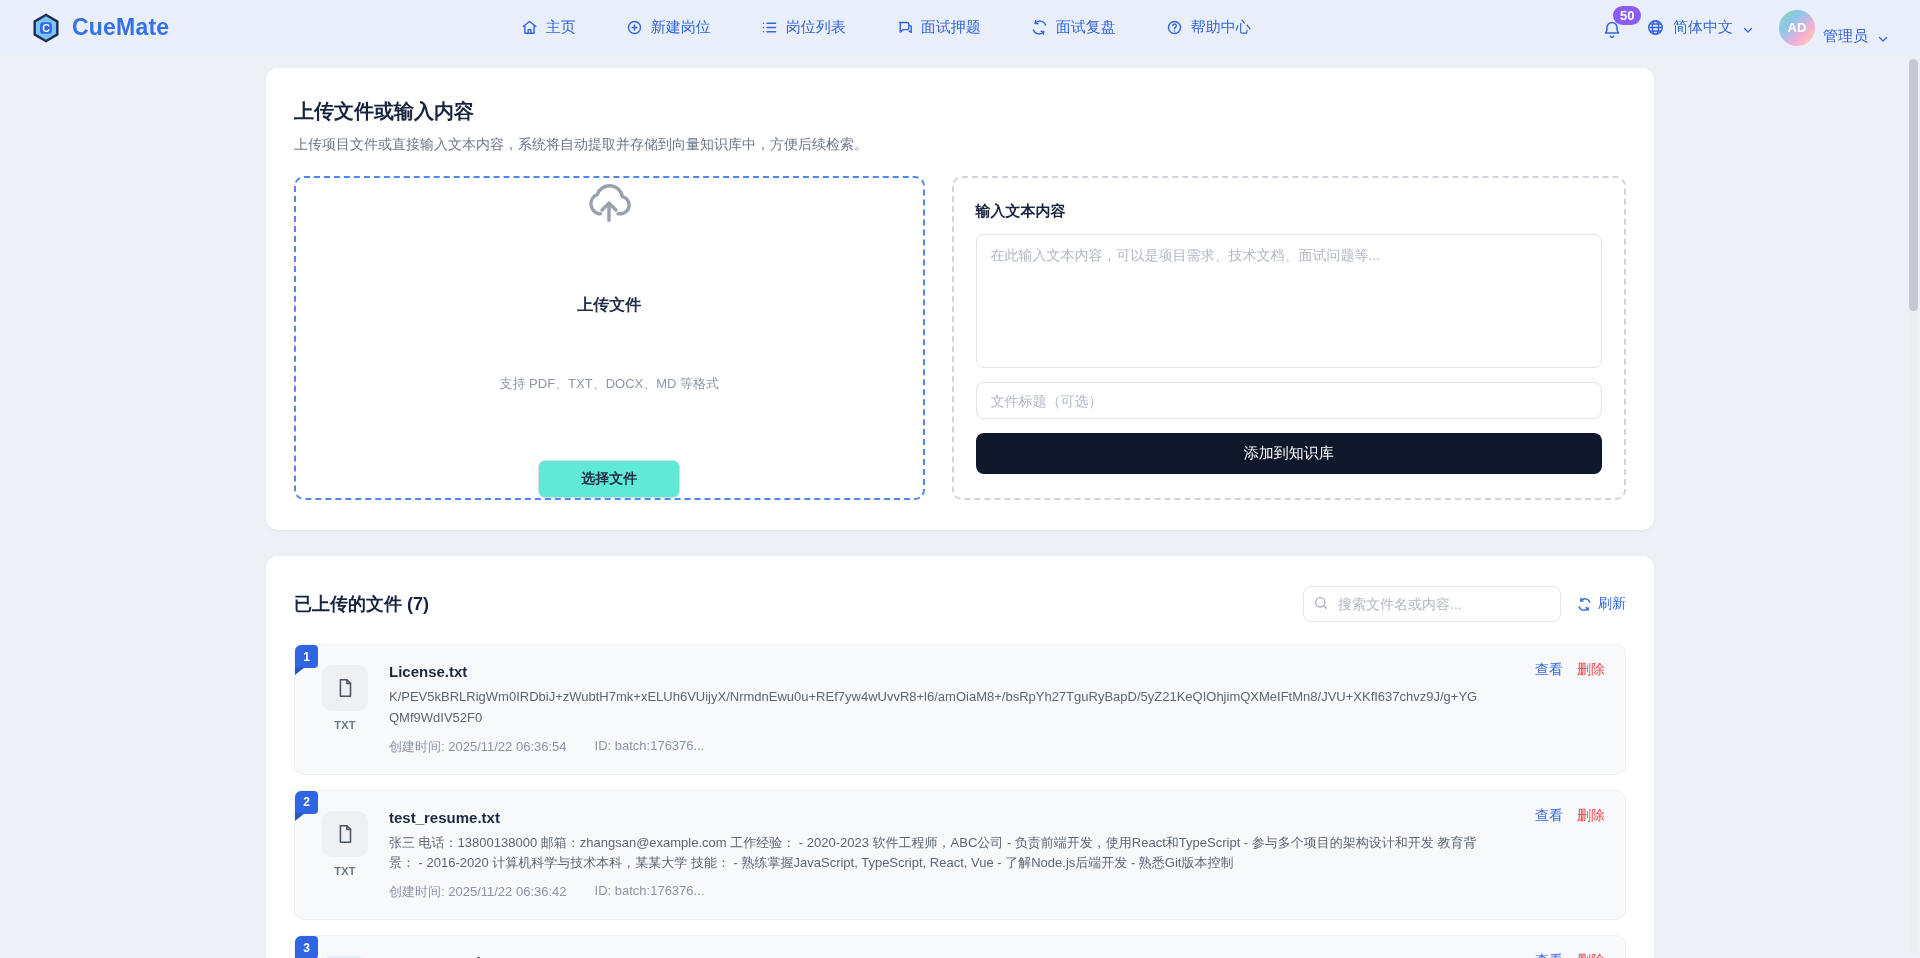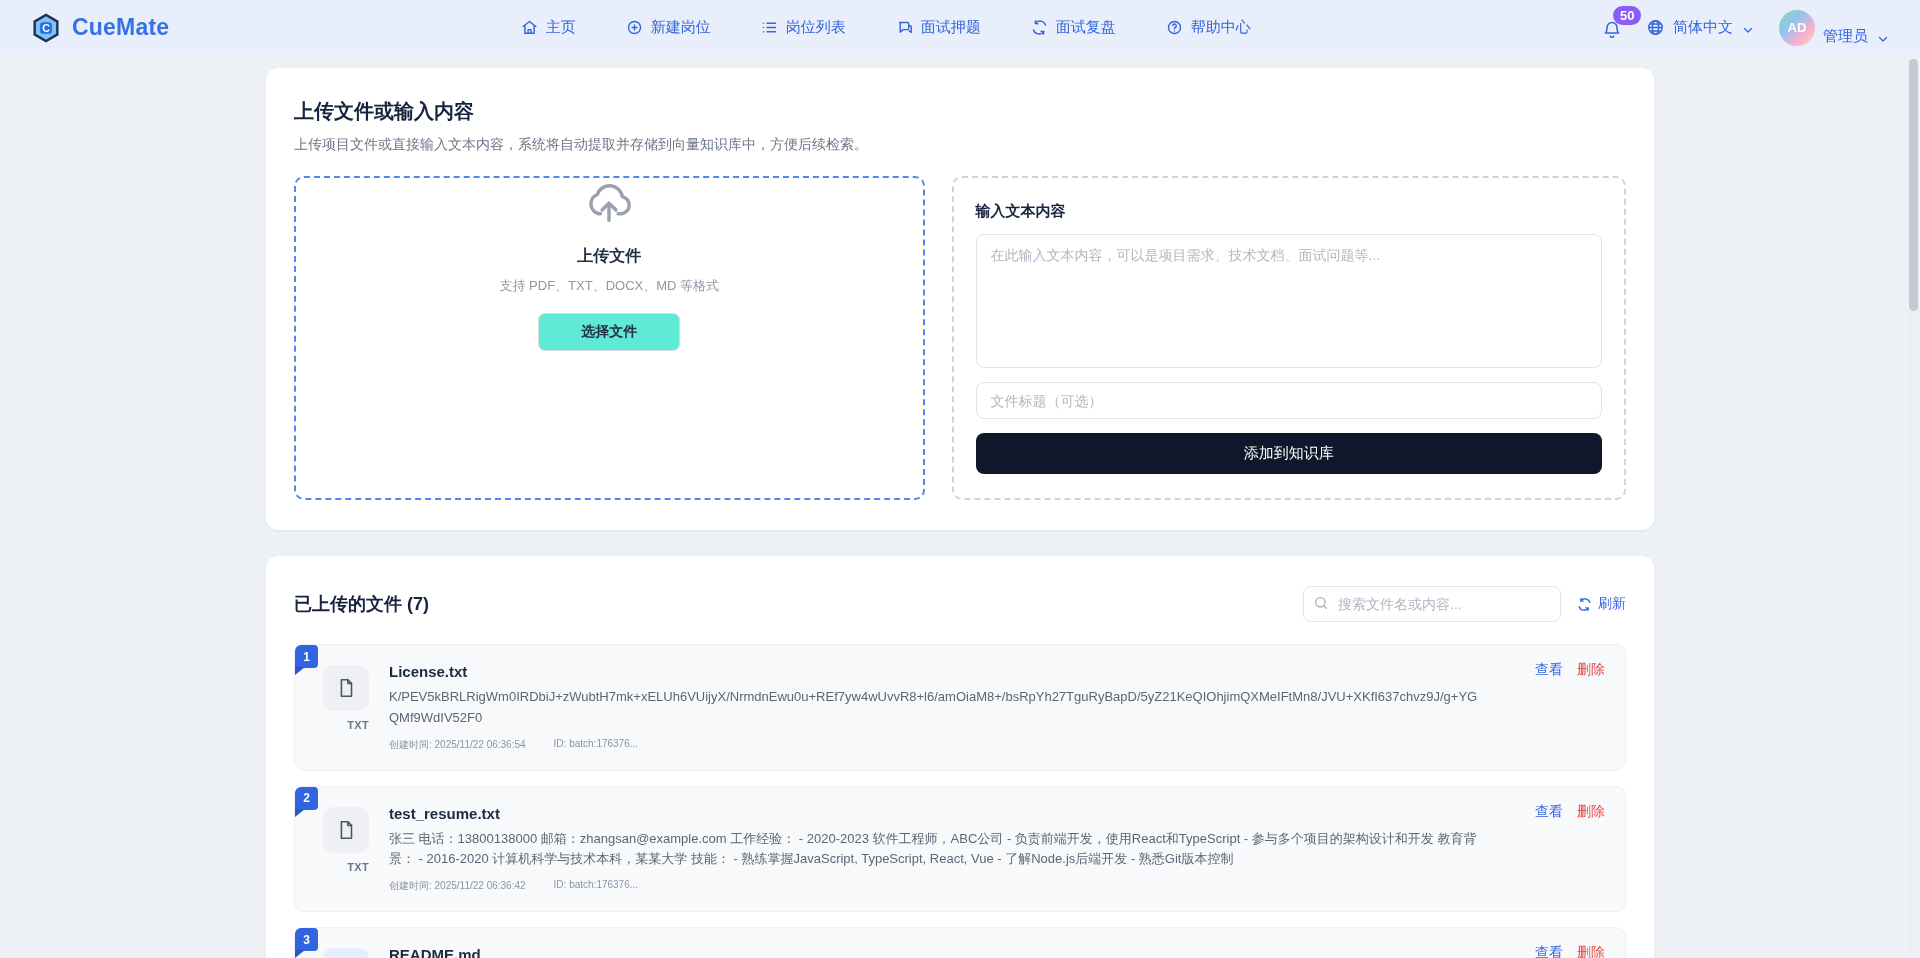--- a/index.html
+++ b/index.html
@@ -45,21 +45,21 @@
     background:#fff; border-radius:12px;
     box-shadow:0 1px 3px rgba(16,24,40,.05);
     padding:30px 28px;
   }
   .card + .card { margin-top:26px; }
   .section-title { font-size:20px; font-weight:700; color:#17233f; }
   .section-sub { font-size:14px; color:#6b7687; margin-top:11px; }
   .upload-row { display:flex; gap:27px; margin-top:22px; }
   .dropzone {
     flex:1 1 0; height:324px; border:2px dashed #4f86ef; border-radius:10px;
-    display:flex; flex-direction:column; align-items:center; justify-content:flex-start;
+    display:flex; flex-direction:column; align-items:center; justify-content:space-between;
     cursor:pointer;
   }
   .dropzone-title { font-size:16px; font-weight:600; color:#232f45; margin-top:16px; }
   .dropzone-formats { font-size:13px; color:#8e97a6; margin-top:10px; }
   .choose-file-btn {
     margin-top:18px; padding:9px 42px; background:#5eead4;
     border:1px solid #d8dde5; border-radius:7px;
     font-size:14px; color:#232f45; cursor:pointer;
     font-family:inherit;
     font-weight:bold;
@@ -106,35 +106,35 @@
     position:absolute; left:0; top:0;
     width:23px; height:23px; background:#3064e0; color:#fff;
     font-size:12px; font-weight:700;
     border-radius:6px 4px 4px 0;
     display:flex; align-items:center; justify-content:center;
   }
   .num-badge::after {
     content:''; position:absolute; left:0; bottom:-7px;
     border-top:8px solid #2b57c4; border-right:10px solid transparent;
   }
-  .file-icon-col { display:flex; flex-direction:column; align-items:flex-end; width:48px; flex:0 0 auto; margin-top:2px; }
+  .file-icon-col { display:flex; flex-direction:column; align-items:center; width:48px; flex:0 0 auto; margin-top:2px; }
   .file-icon-box {
     width:46px; height:46px; border-radius:10px; background:#eef0f4;
     display:flex; align-items:center; justify-content:center; color:#4b5563;
   }
   .file-icon-box.md { background:#e7eefb; color:#3b72e3; }
   .file-type { margin-top:8px; font-size:11px; font-weight:600; color:#6b7687; letter-spacing:.3px; }
   .file-body { flex:1 1 auto; min-width:0; padding-right:120px; }
   .file-name { font-size:15px; font-weight:600; color:#1c2940; }
   .file-preview {
     margin-top:7px; font-size:13px; color:#5c6675; line-height:1.6;
     display:-webkit-box; -webkit-line-clamp:2; -webkit-box-orient:vertical;
     overflow:hidden; word-break:break-all;
   }
-  .file-meta { margin-top:9px; font-size:10px; color:#8b94a6; display:flex; gap:28px; }
+  .file-meta { margin-top:9px; font-size:13px; color:#8b94a6; display:flex; gap:28px; }
   .file-actions { position:absolute; top:16px; right:20px; display:flex; gap:14px; font-size:14px; }
   .view-link { color:#3366e0; cursor:pointer; }
   .delete-link { color:#e64545; cursor:pointer; }
   
   .scrollbar-track { position:fixed; right:2px; top:57px; width:9px; height:898px; background:#eceef2; border-radius:5px; }
   .scrollbar-thumb { position:absolute; top:2px; left:0; width:9px; height:252px; background:#c4cad3; border-radius:5px; }
 </style>
 </head>
 <body>
 

